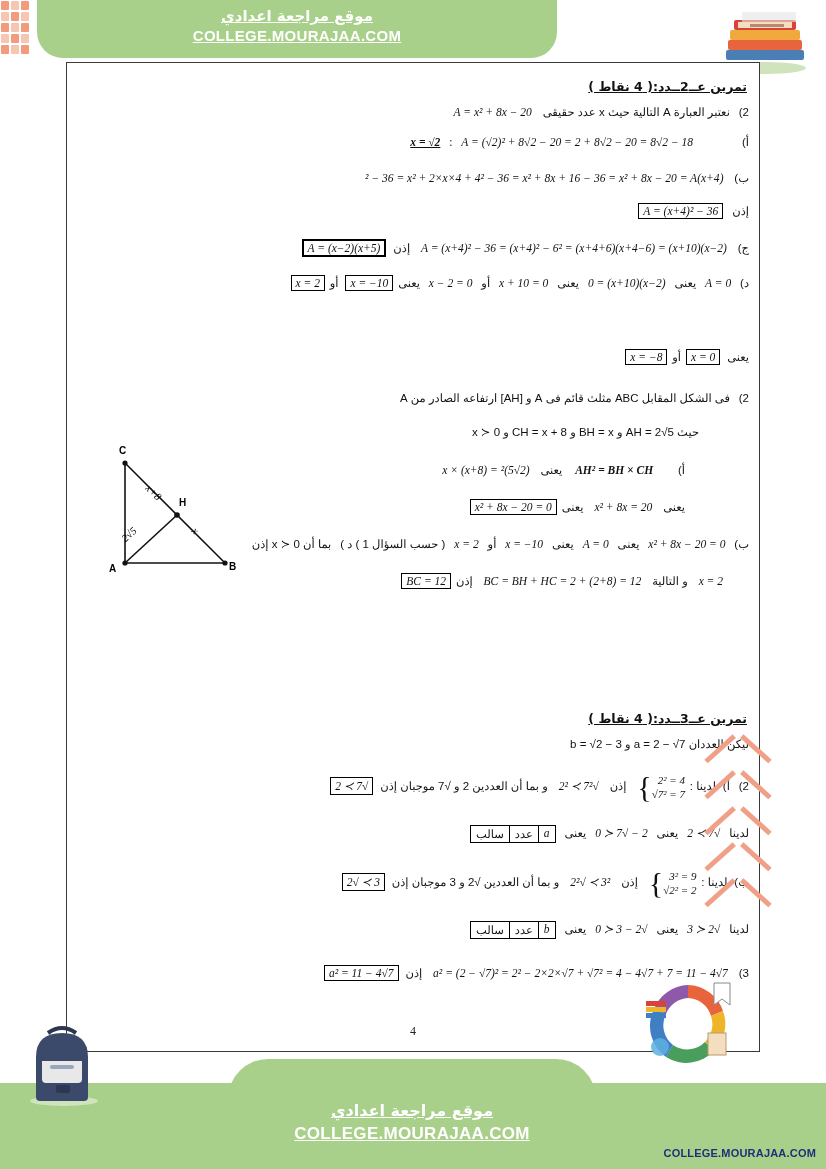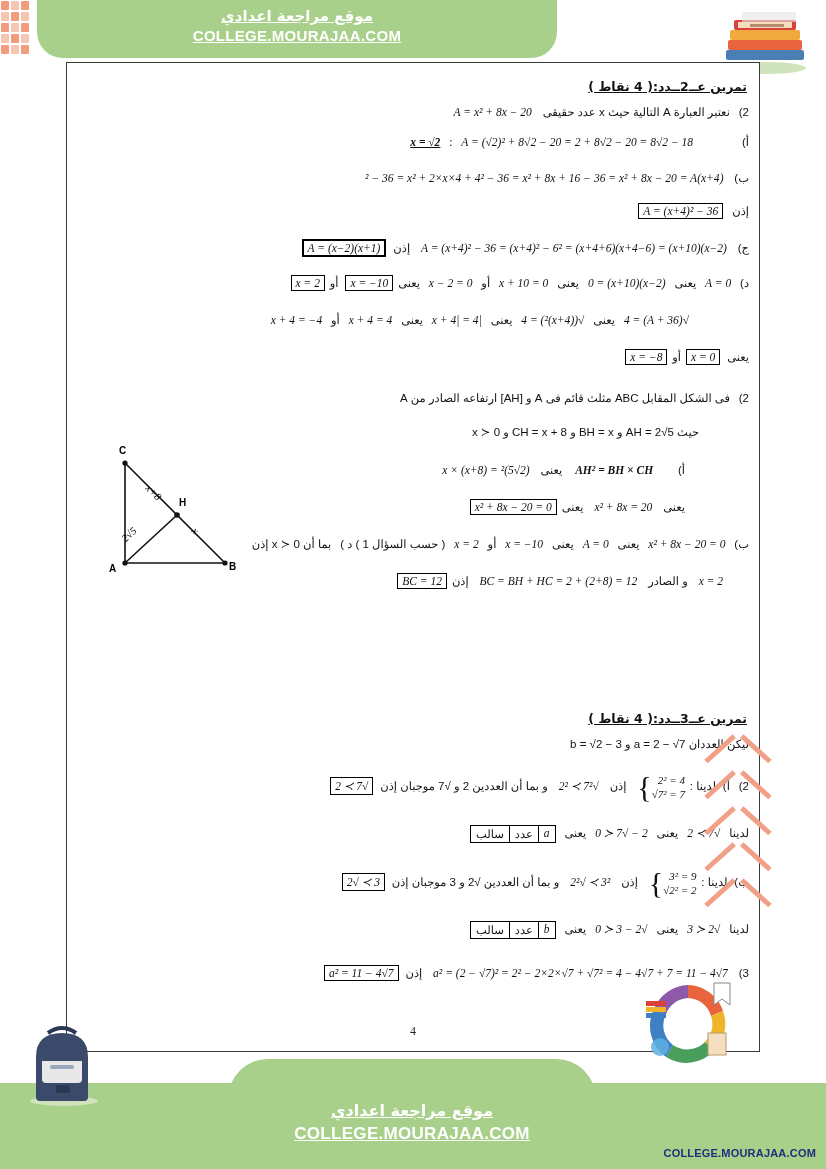--- a/index.html
+++ b/index.html
@@ -203,49 +203,38 @@
 
   <div class="ln" style="right:10px;top:140px;font-size:11.5px;text-align:right;">
     <span class="ar">إذن</span>
     <span class="math boxed" style="margin-right:6px;">A = (x+4)² − 36</span>
   </div>
 
   <div class="ln" style="right:10px;top:176px;font-size:11.5px;">
     <span class="ar">ج)</span>
     <span class="math" style="margin-right:8px;">A = (x+4)² − 36 = (x+4)² − 6² = (x+4+6)(x+4−6) = (x+10)(x−2)</span>
     <span class="ar" style="margin-right:8px;">إذن</span>
-    <span class="math boxed2" style="margin-right:4px;">A = (x−2)(x+1)</span>
+    <span class="math boxed2" style="margin-right:4px;">A = (x−2)(x+5)</span>
   </div>
 
   <div class="ln" style="right:10px;top:212px;font-size:11.5px;">
     <span class="ar">د)</span>
     <span class="math" style="margin-right:6px;">A = 0</span>
     <span class="ar" style="margin-right:6px;">يعنى</span>
     <span class="math" style="margin-right:6px;">(x−2)(x+10) = 0</span>
     <span class="ar" style="margin-right:6px;">يعنى</span>
     <span class="math" style="margin-right:6px;">x + 10 = 0</span>
     <span class="ar" style="margin-right:6px;">أو</span>
     <span class="math" style="margin-right:6px;">x − 2 = 0</span>
     <span class="ar" style="margin-right:6px;">يعنى</span>
     <span class="math boxed">x = −10</span>
     <span class="ar" style="margin-right:2px;">أو</span>
     <span class="math boxed">x = 2</span>
   </div>
 
-  <div class="ln" style="right:70px;top:250px;font-size:11.5px;">
-    <span class="math">√(A + 36) = 4</span>
-    <span class="ar" style="margin-right:6px;">يعنى</span>
-    <span class="math" style="margin-right:6px;">√((x+4)²) = 4</span>
-    <span class="ar" style="margin-right:6px;">يعنى</span>
-    <span class="math" style="margin-right:6px;">|x + 4| = 4</span>
-    <span class="ar" style="margin-right:6px;">يعنى</span>
-    <span class="math" style="margin-right:6px;">x + 4 = 4</span>
-    <span class="ar" style="margin-right:6px;">أو</span>
-    <span class="math" style="margin-right:6px;">x + 4 = −4</span>
-  </div>
 
   <div class="ln" style="right:10px;top:286px;font-size:11.5px;">
     <span class="ar">يعنى</span>
     <span class="math boxed" style="margin-right:4px;">x = 0</span>
     <span class="ar">أو</span>
     <span class="math boxed">x = −8</span>
   </div>
 
   <div class="ln" style="right:10px;top:328px;font-size:11.5px;">
     <span class="ar">2)</span>
@@ -298,21 +287,21 @@
     <span class="ar" style="margin-right:6px;">يعنى</span>
     <span class="math" style="margin-right:6px;">x = −10</span>
     <span class="ar" style="margin-right:6px;">أو</span>
     <span class="math" style="margin-right:6px;">x = 2</span>
     <span class="ar" style="margin-right:6px;">( حسب السؤال 1 ) د )</span>
     <span class="ar" style="margin-right:6px;">بما أن x ≻ 0 إذن</span>
   </div>
 
   <div class="ln" style="right:36px;top:510px;font-size:11.5px;">
     <span class="math">x = 2</span>
-    <span class="ar" style="margin-right:8px;">و الصادر</span>
+    <span class="ar" style="margin-right:8px;">و التالية</span>
     <span class="math" style="margin-right:8px;">BC = BH + HC = 2 + (2+8) = 12</span>
     <span class="ar" style="margin-right:8px;">إذن</span>
     <span class="math boxed" style="margin-right:2px;">BC = 12</span>
   </div>
 
   <div class="ln ex-title" style="right:12px;top:648px;">تمرين عــ3ــدد:( 4 نقاط )</div>
 
   <div class="ln" style="right:10px;top:674px;font-size:11.5px;">
     <span class="ar">ليكن العددان a = 2 − √7 و b = √2 − 3</span>
   </div>

